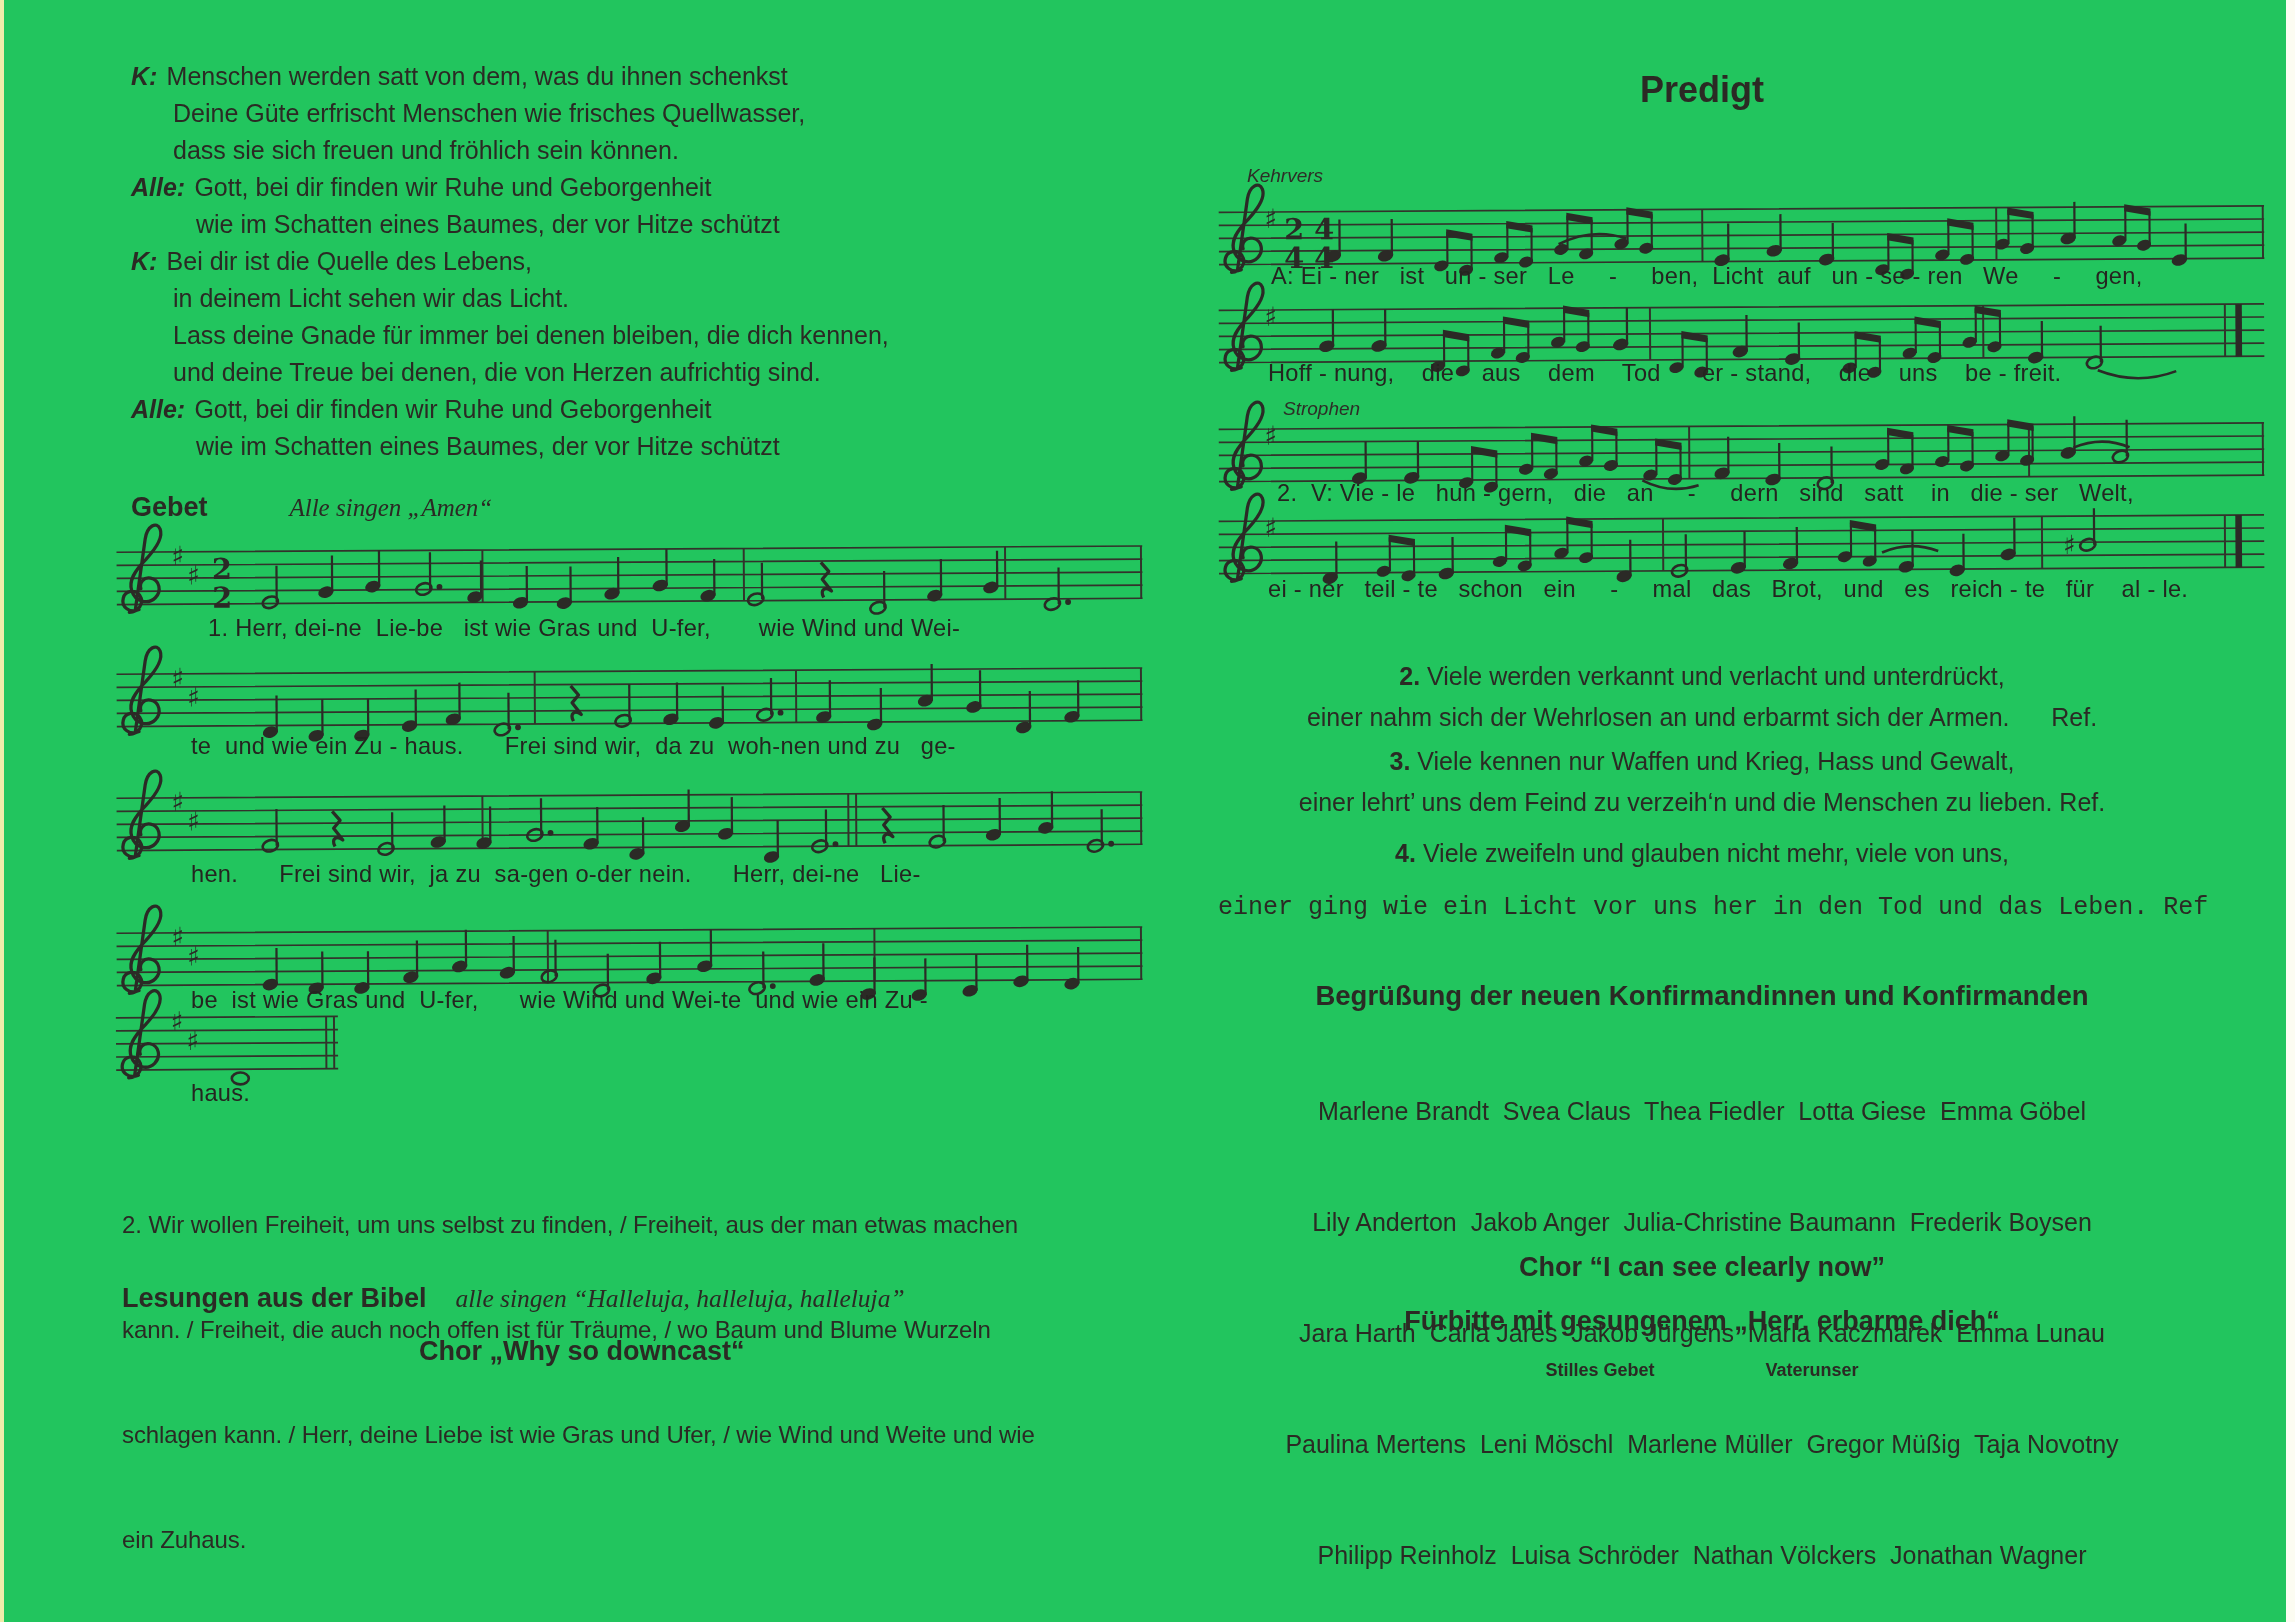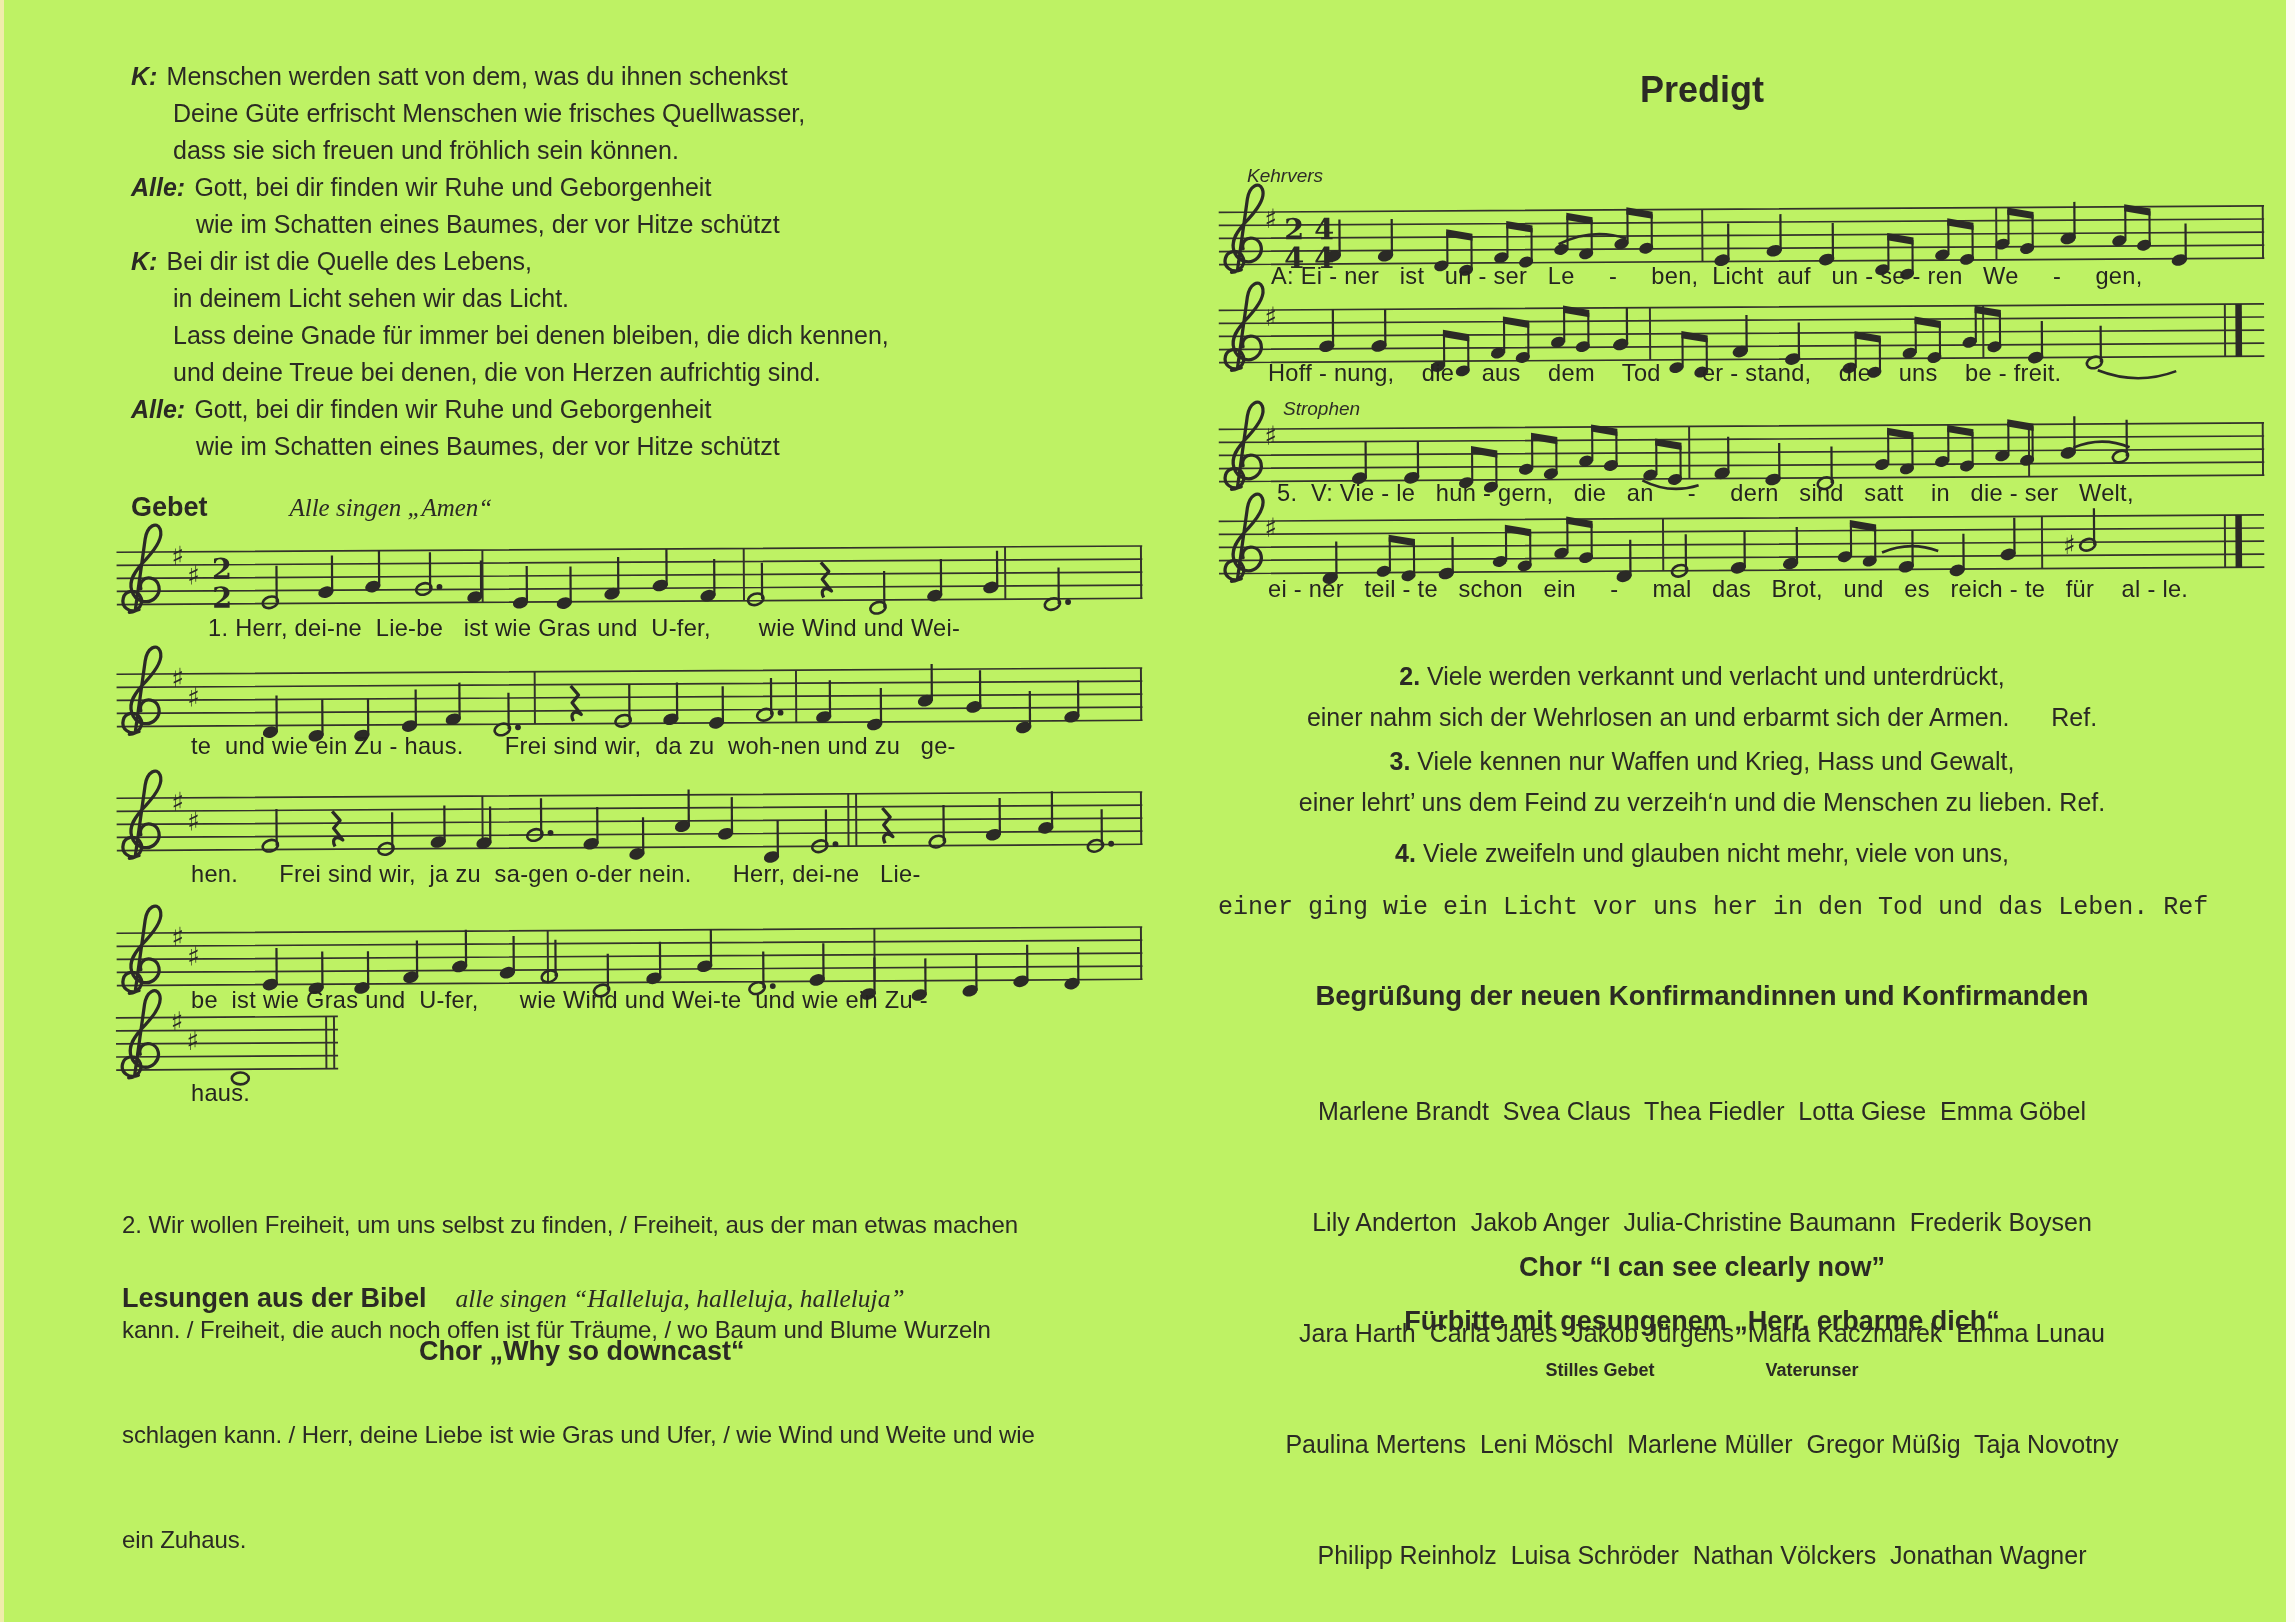--- a/index.html
+++ b/index.html
@@ -1,16 +1,16 @@
 <!DOCTYPE html>
 <html style="font-size:10.5px"><head>
 <meta charset="utf-8">
 <style>
   html,body{margin:0;padding:0;}
-  .page{position:relative;width:2295px;height:1623px;background:#bef264;overflow:hidden;
+  .page{position:relative;width:2295px;height:1623px;background:#22c55e;overflow:hidden;
         font-family:"Liberation Sans",sans-serif;color:#2b2a24;}
   .edge-right{position:absolute;right:0;top:0;width:9.2px;height:100%;background:#fcfcf2;}
   .edge-left{position:absolute;left:0;top:0;width:3.9px;height:100%;background:#efecab;}
 
   
   .abs{position:absolute;}
   .liturgy{left:131px;top:58px;font-size:25px;line-height:37px;}
   .lline{white-space:pre;}
   .llabel{font-weight:bold;font-style:italic;margin-right:9.2px;}
   .llabel:empty{margin-right:0;}
@@ -333,21 +333,21 @@
   <div class="lyric" style="left:1268px;top:360px;">Hoff - nung,    die    aus    dem    Tod      er - stand,    die    uns    be - freit.</div>
 
   <div class="staff-label" style="left:1283px;top:398px;">Strophen</div>
   <svg class="staff" style="left:1218px;top:400px;width:1047px" viewBox="0 0 1600 150">
     <path class="slines" d="M0 40H1600 M0 60H1600 M0 80H1600 M0 100H1600 M0 120H1600"></path>
     <use href="#clefp" x="12" y="2"></use>
     <text class="sg-sharp" x="70" y="64">♯</text>
     <path class="bars" d="M720 40V120 M1240 40V120 M1598 40V120"></path>
     <use href="#pr3"></use>
   </svg>
-  <div class="lyric" style="left:1277px;top:480px;">5.  V: Vie - le   hun - gern,   die   an     -     dern   sind   satt    in   die - ser   Welt,</div>
+  <div class="lyric" style="left:1277px;top:480px;">2.  V: Vie - le   hun - gern,   die   an     -     dern   sind   satt    in   die - ser   Welt,</div>
 
   <svg class="staff" style="left:1218px;top:492px;width:1047px" viewBox="0 0 1600 150">
     <path class="slines" d="M0 40H1600 M0 60H1600 M0 80H1600 M0 100H1600 M0 120H1600"></path>
     <use href="#clefp" x="12" y="2"></use>
     <text class="sg-sharp" x="70" y="64">♯</text>
     <path class="bars" d="M680 40V120 M1260 40V120 M1540 40V120"></path>
     <rect x="1556" y="40" width="10" height="80" fill="#2b2a26"></rect>
     <use href="#pr4"></use>
   </svg>
   <div class="lyric" style="left:1268px;top:576px;">ei - ner   teil - te   schon   ein     -     mal   das   Brot,   und   es   reich - te   für    al - le.</div>

